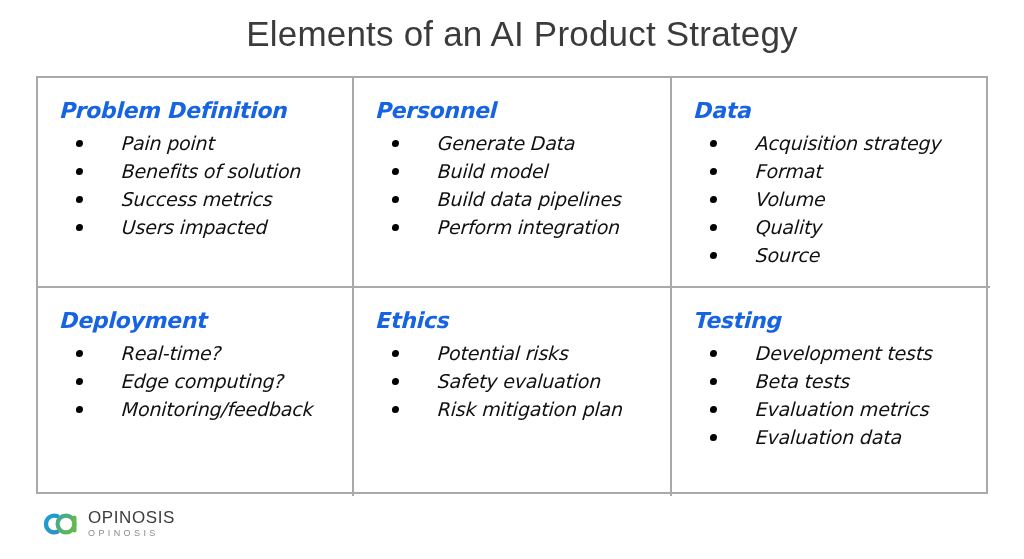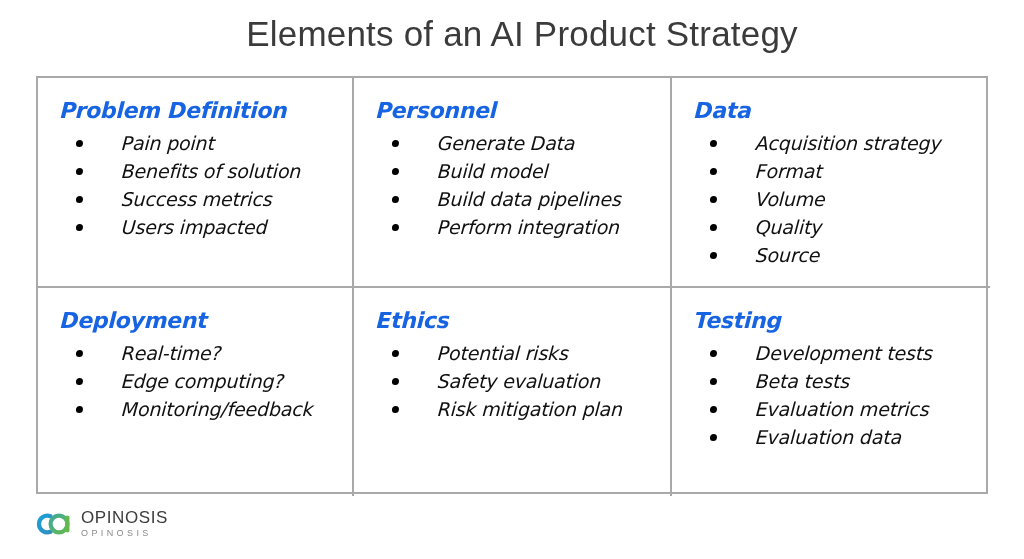--- a/index.html
+++ b/index.html
@@ -94,21 +94,21 @@
     width: 7px;
     height: 7px;
     border-radius: 50%;
     background: #000000;
   }
   .li-text { display: inline-block; }
 
   
   #brand-logo {
     position: absolute;
-    left: 32px;
+    left: 39px;
     top: 509px;
     display: flex;
     align-items: center;
     gap: 9px;
   }
   #logo-mark { display: block; }
   .logo-wordmark { line-height: 1; }
   #logo-name {
     font-family: "Liberation Sans", sans-serif;
     font-size: 17px;

